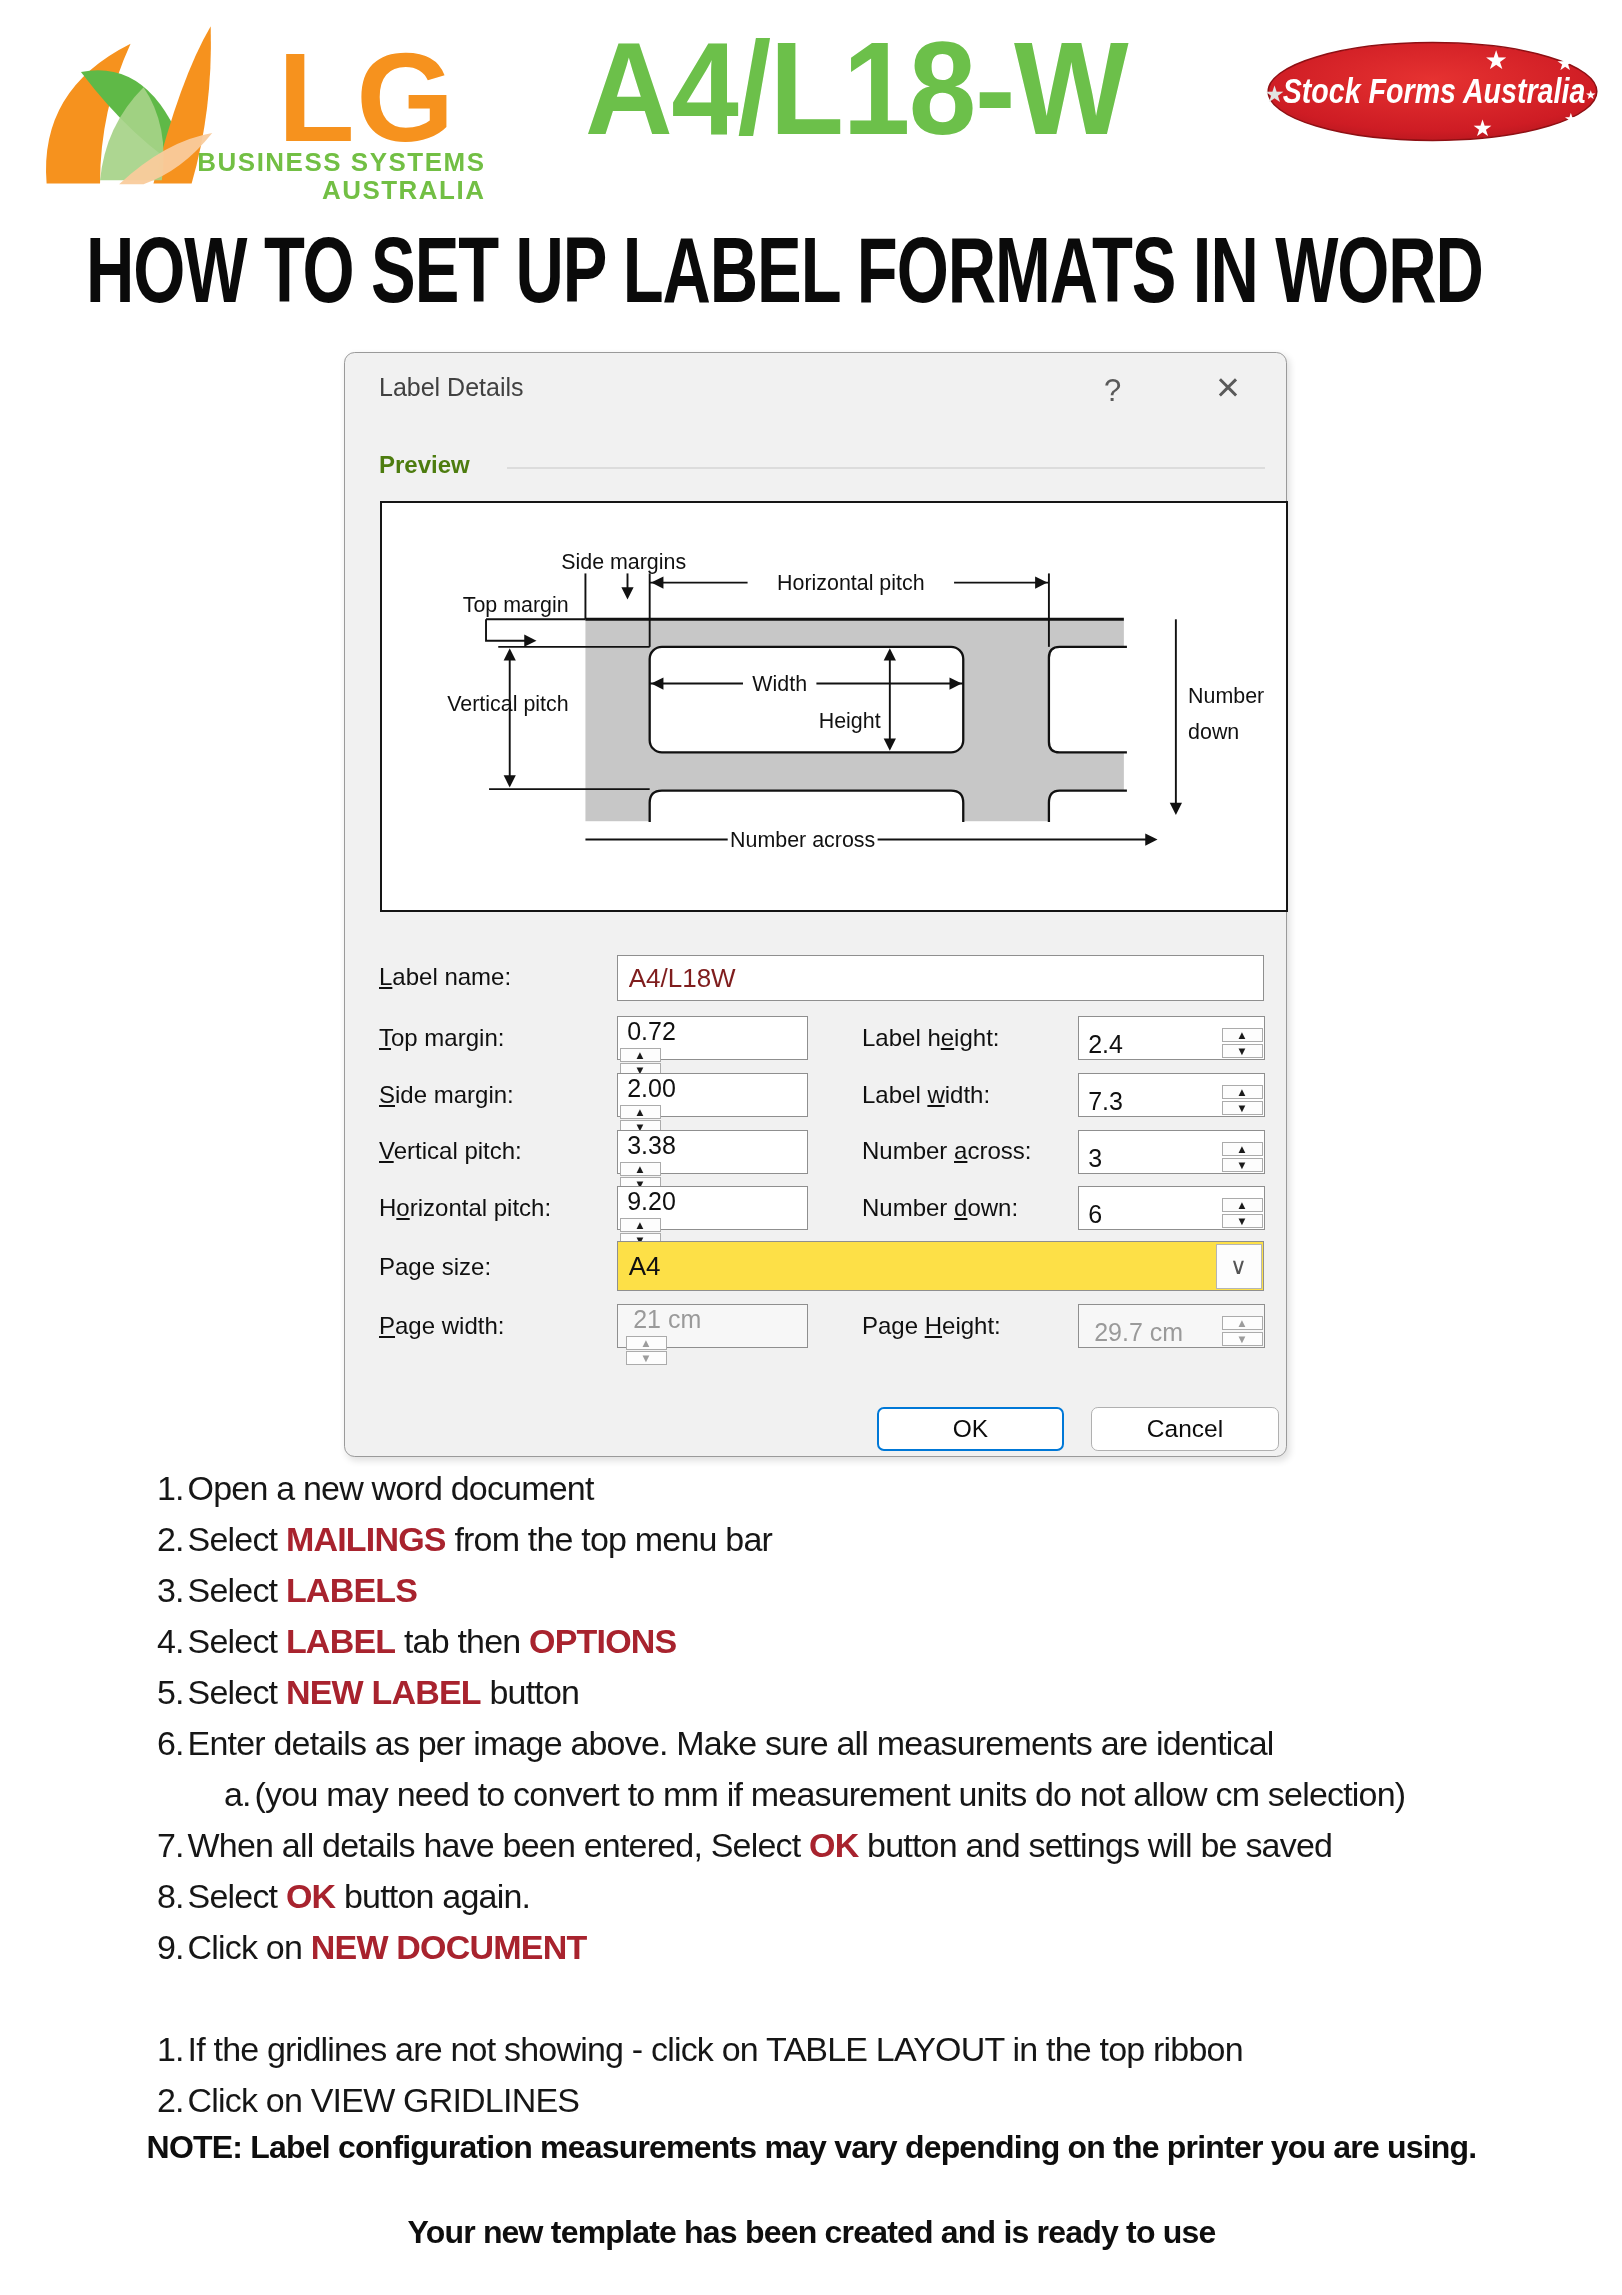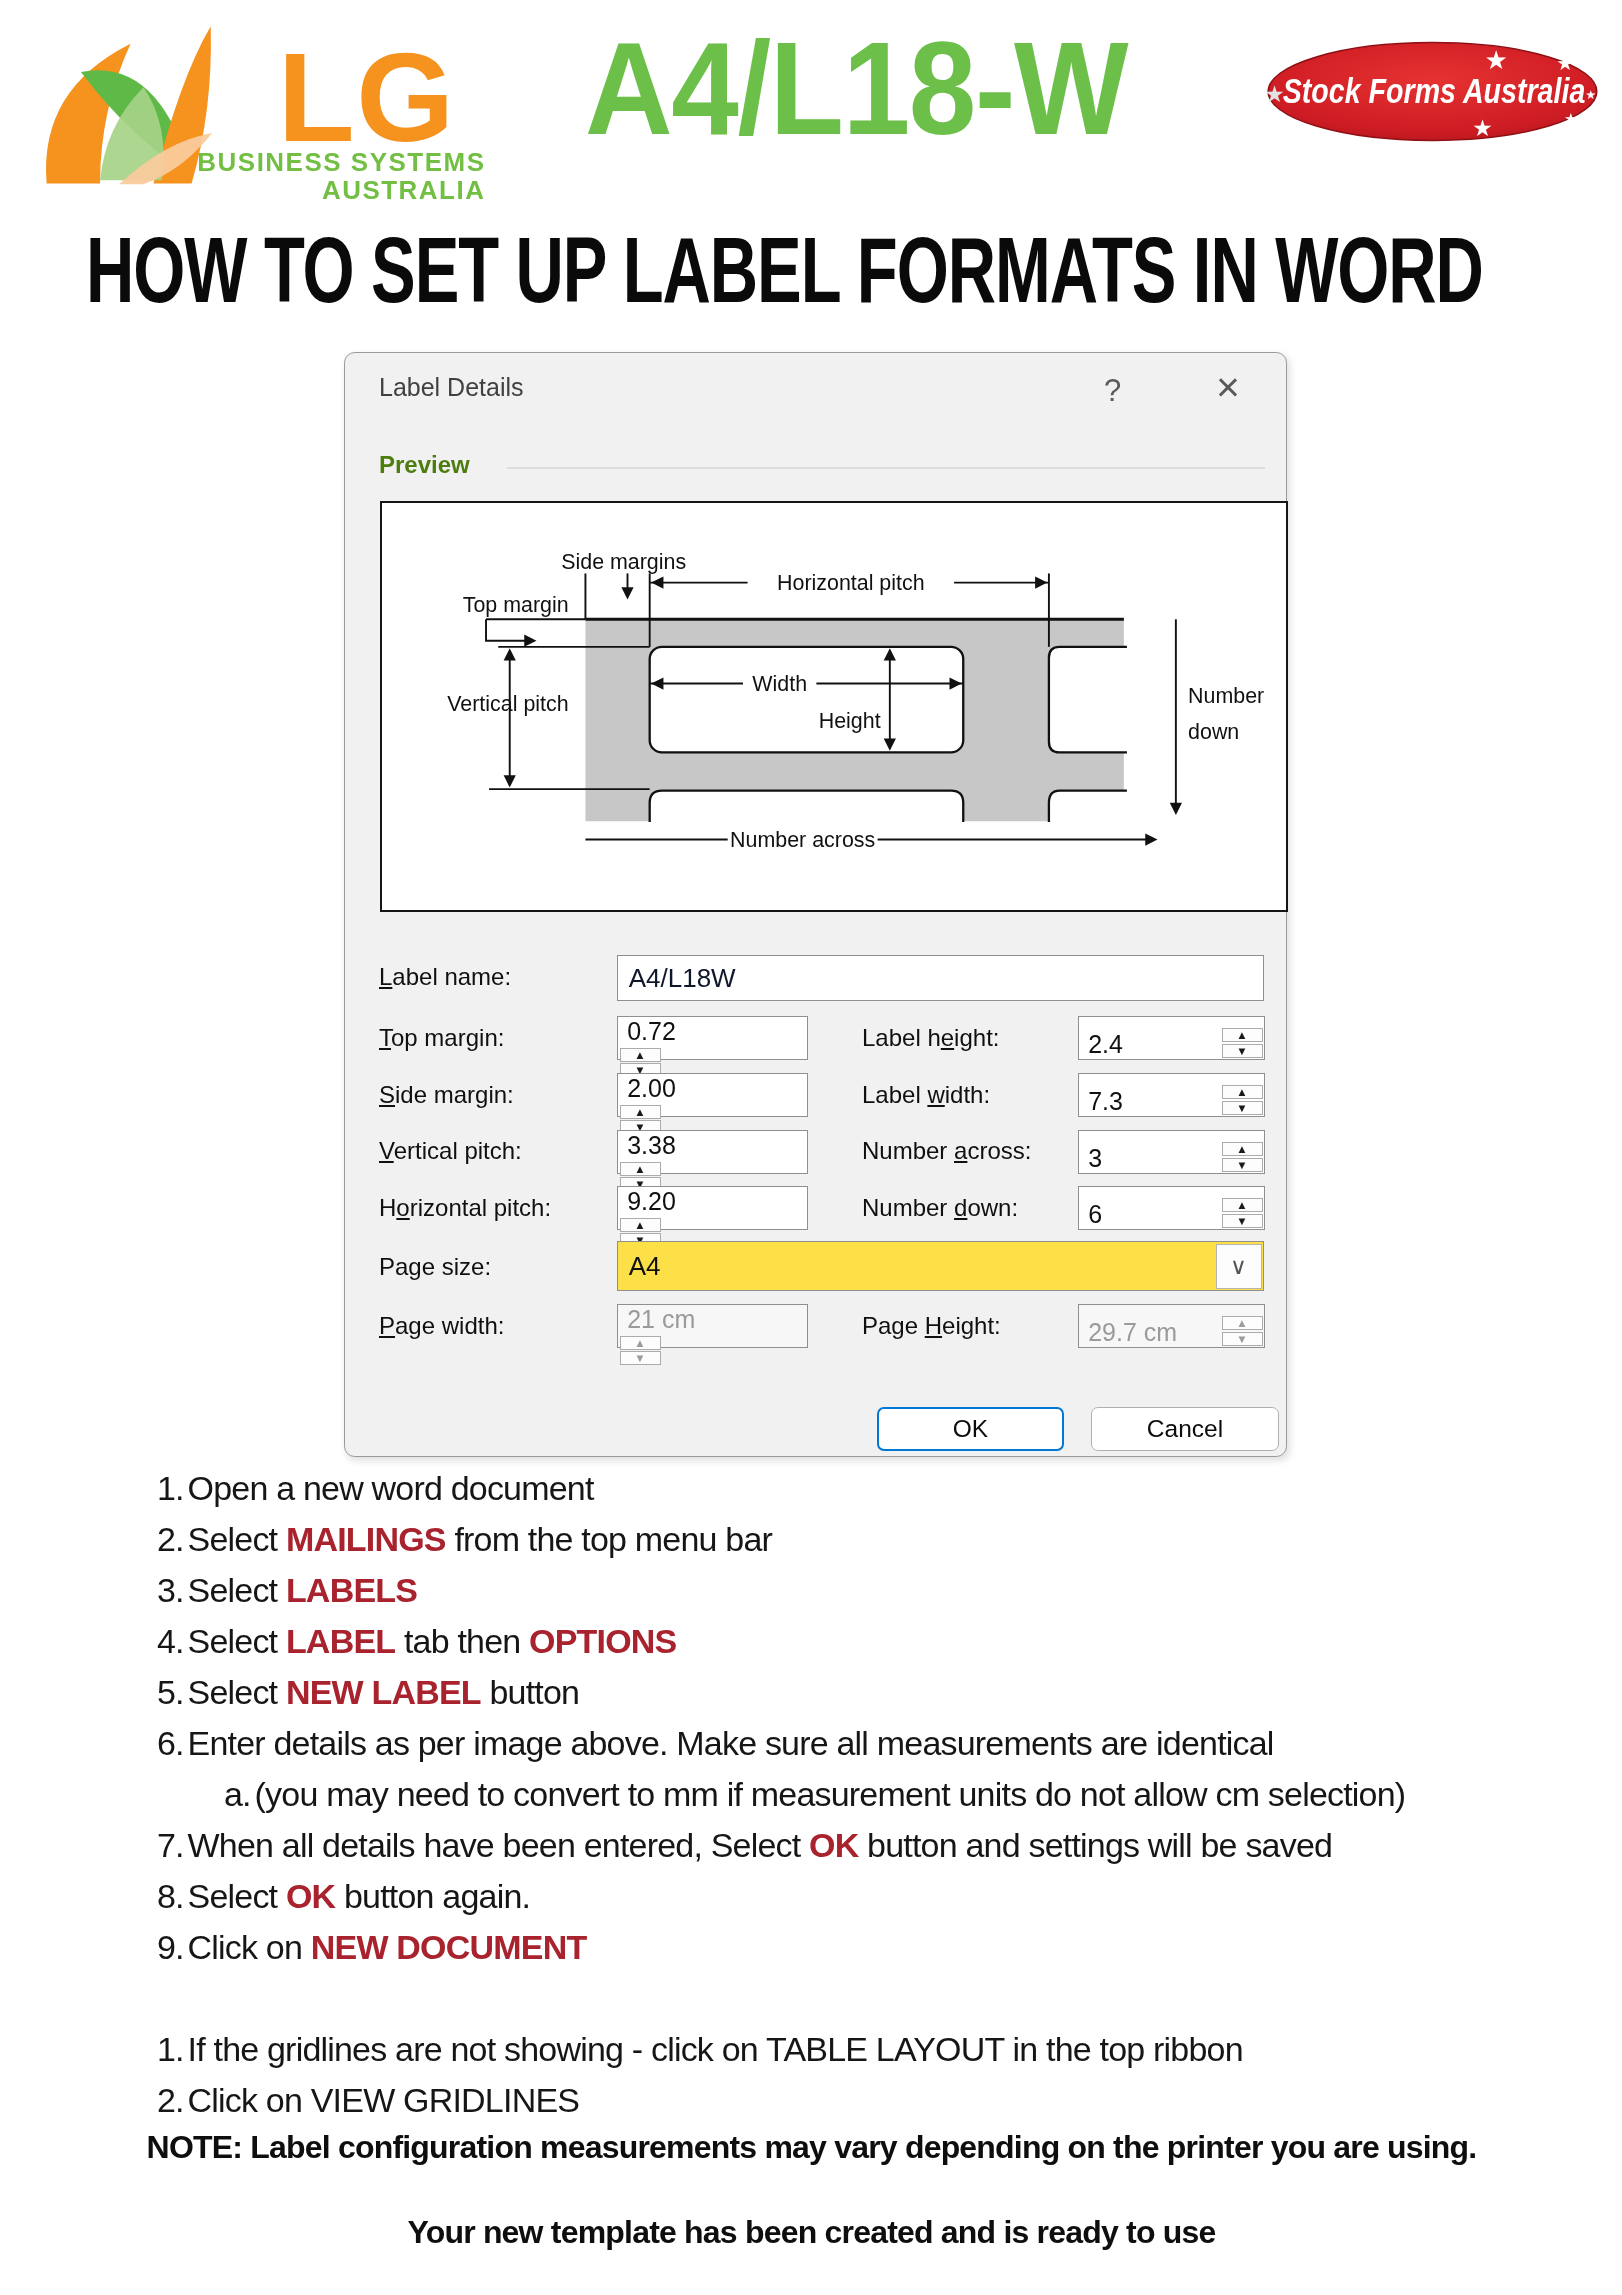--- a/index.html
+++ b/index.html
@@ -23,31 +23,31 @@
   .dlg-close{position:absolute;left:871px;top:10.7px;font-size:41px;font-weight:300;color:#5a5a5a;cursor:default;}
   .preview-caption{position:absolute;left:34px;top:98px;font-size:24px;font-weight:bold;color:#4d7c0f;}
   .preview-line{position:absolute;left:162px;top:114px;width:758px;height:1.5px;background:#dcdcdc;}
   .preview-box{position:absolute;left:35px;top:148px;width:904px;height:407px;background:#fff;
                border:2.3px solid #151515;box-sizing:content-box;}
   .preview-box svg{display:block;width:904px;height:407px;}
 
   .flabel{position:absolute;left:34px;font-size:24px;color:#101010;white-space:nowrap;}
   .flabel.right{left:517px;}
   .tinput{position:absolute;left:272px;width:647px;height:46px;border:1.5px solid #8f8f8f;background:#fff;
-          font-family:"Liberation Sans",sans-serif;font-size:26px;color:#0f172a;padding:0 10.7px;box-sizing:border-box;}
+          font-family:"Liberation Sans",sans-serif;font-size:26px;color:#7f1d1d;padding:0 10.7px;box-sizing:border-box;}
   .spinner{position:absolute;width:191px;height:44px;border:1.5px solid #8f8f8f;background:#fff;
            display:flex;box-sizing:border-box;}
   .spinner.rcol{left:733px;width:187px;align-items:flex-end;}
   .spinner.lcol{left:272px;flex-direction:column;}
   .spin-input{flex:1;min-width:0;border:none;outline:none;background:transparent;
               font-family:"Liberation Sans",sans-serif;font-size:25px;color:#101010;padding:0 0 0 9.2px;}
   .spin-btns{width:41px;display:flex;flex-direction:column;gap:1.5px;padding:1.5px;}
   .sb{flex:1;border:0.8px solid #ababab;background:#fdfdfd;display:flex;align-items:center;justify-content:center;
       font-size:11.5px;color:#1a1a1a;cursor:default;}
-  .spinner.disabled{background:#f7f7f7;}
+  .spinner.disabled{background:#f7f7f7;padding-left:6px;}
   .spinner.disabled .spin-input{color:#9a9a9a;}
   .spinner.disabled .sb{color:#9c9c9c;}
   .select{position:absolute;left:272px;top:888px;width:647px;height:50px;border:1.5px solid #8f8f8f;background:#fde047;
           display:flex;align-items:center;box-sizing:border-box;}
   .select .sel-text{flex:1;font-size:26px;color:#101010;padding-left:10.7px;}
   .select .chev{width:44px;align-self:stretch;margin:1.5px;border:0.8px solid #b5b5b5;background:#fdfdfd;
                 display:flex;align-items:center;justify-content:center;font-size:23px;color:#555;}
   .btn{position:absolute;top:1054px;height:44px;background:#fff;border-radius:6.9px;
        display:flex;align-items:center;justify-content:center;font-size:24.5px;color:#0c0c0c;cursor:default;box-sizing:border-box;}
   .btn.ok{left:532px;width:187px;border:2.3px solid #0078D7;}

